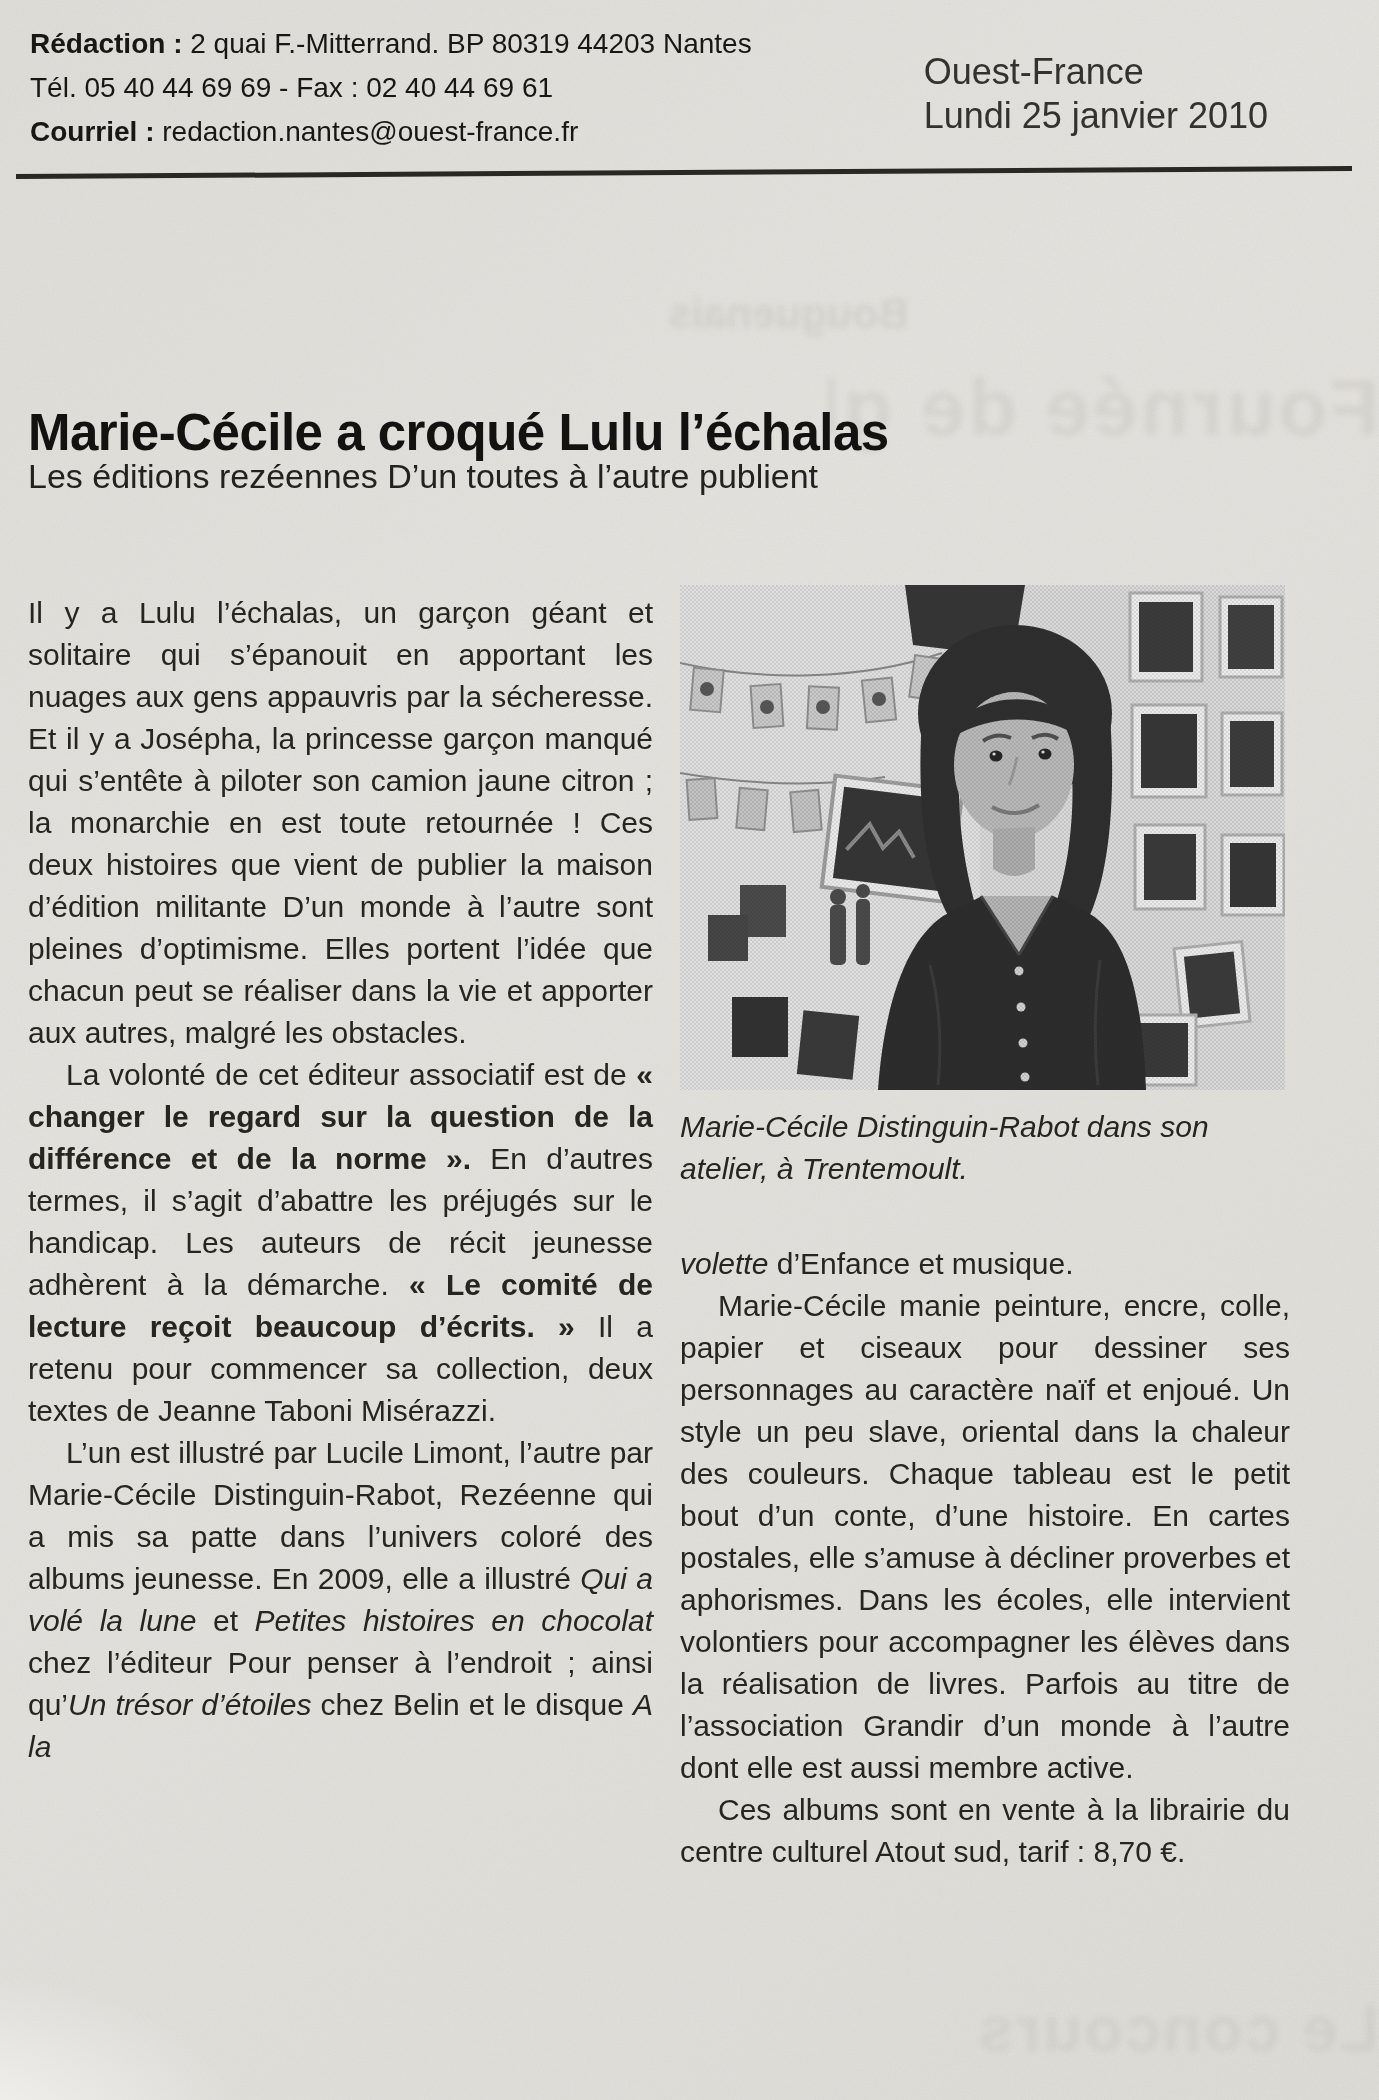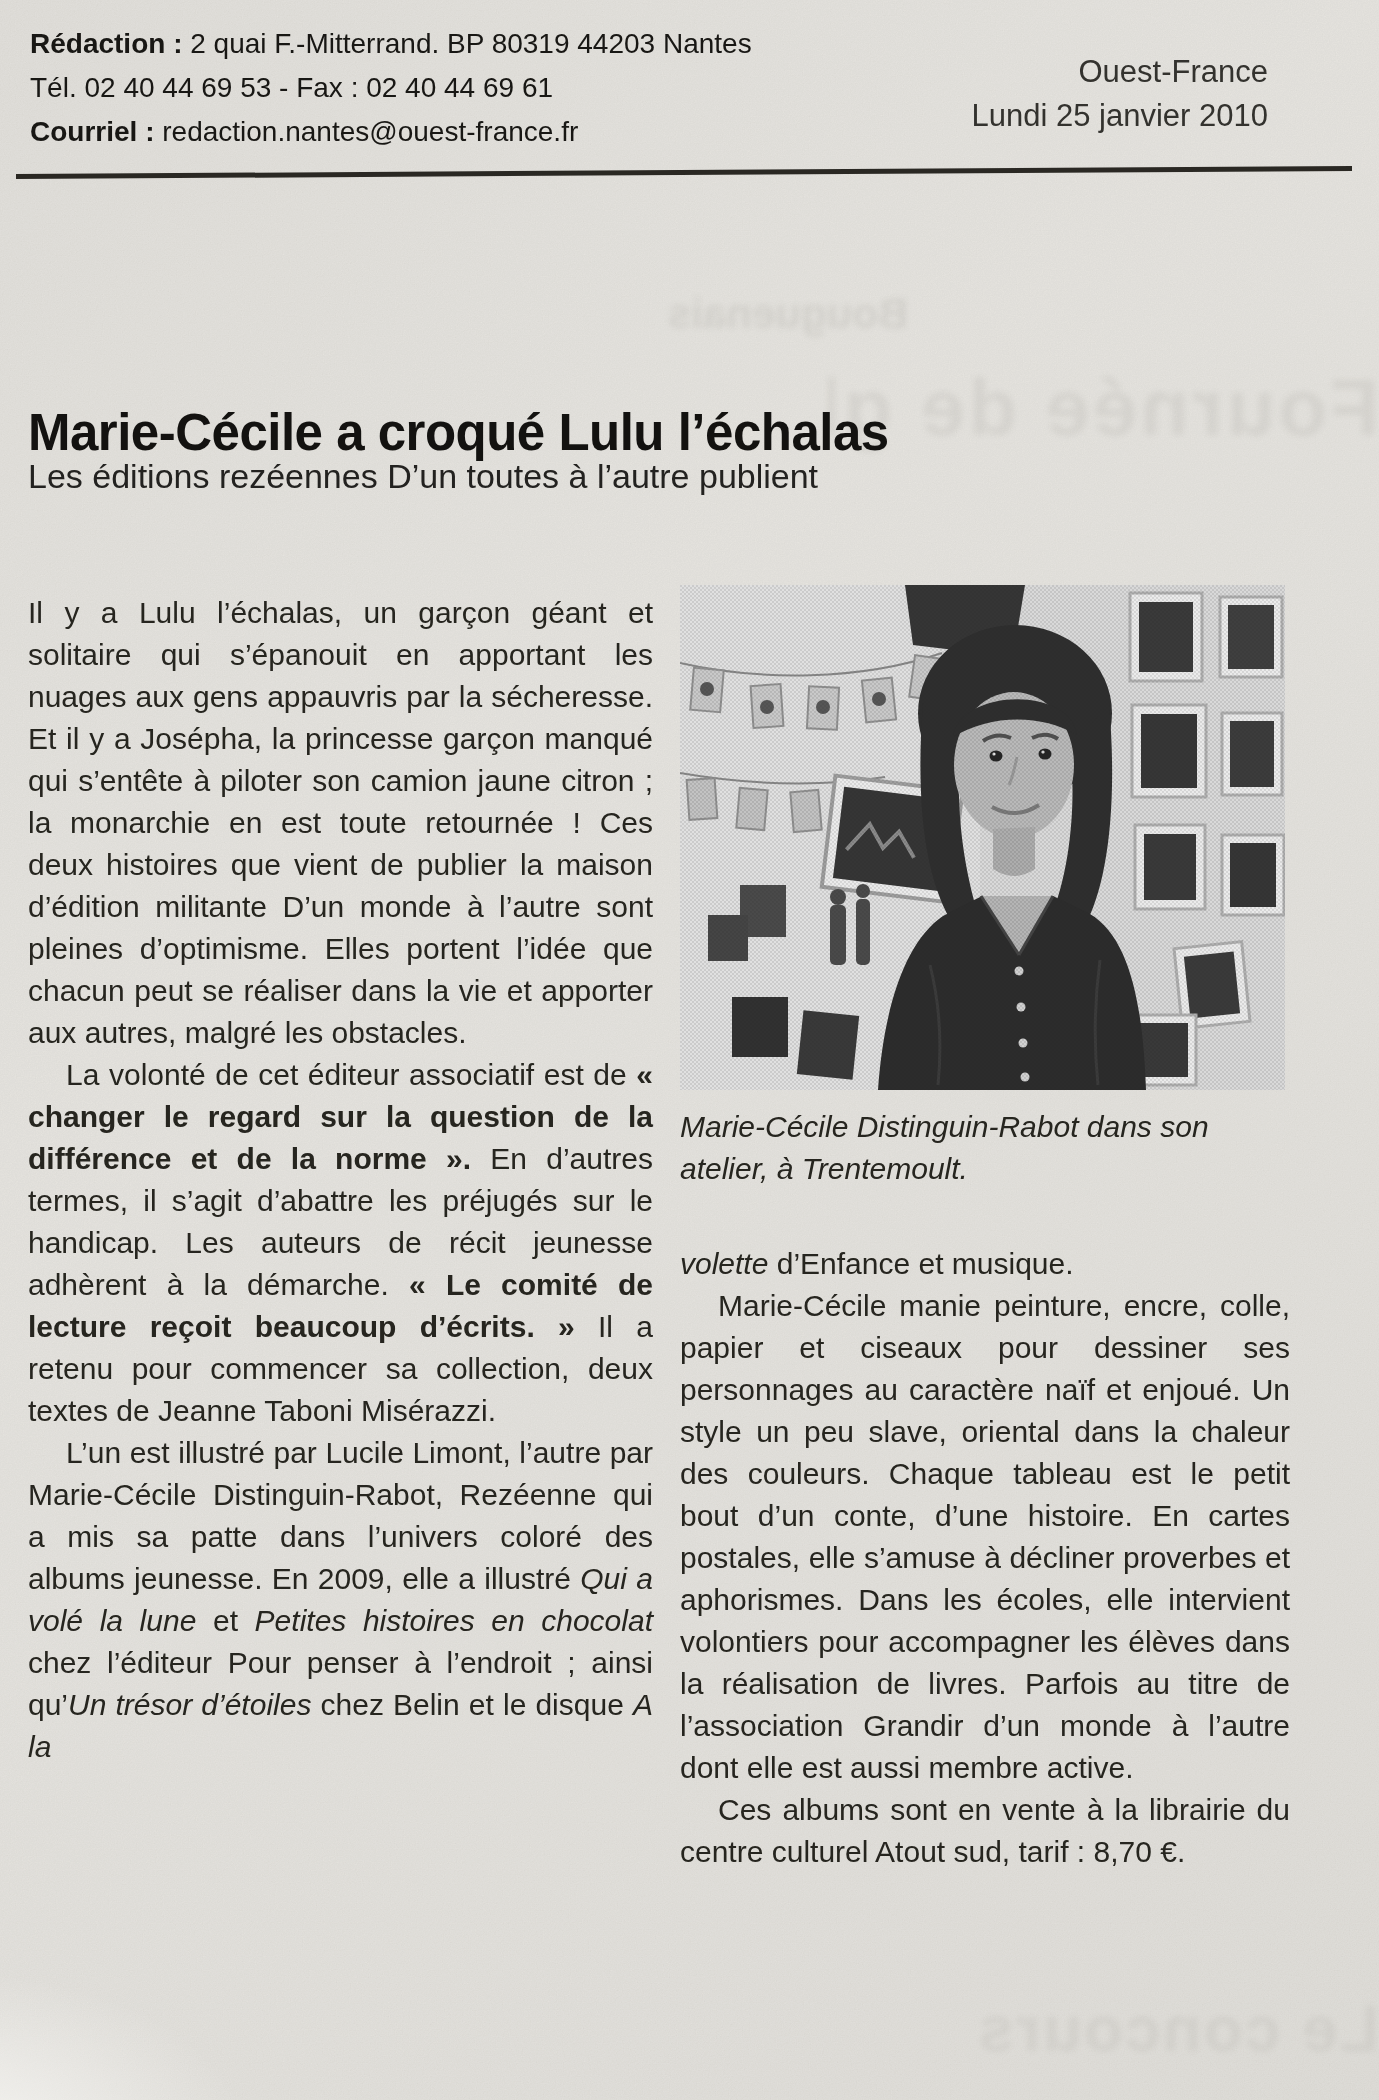--- a/index.html
+++ b/index.html
@@ -9,22 +9,22 @@
     font-family:"Liberation Sans",sans-serif;color:#24231f;padding-left:35px;
   }
   .grain{position:absolute;inset:0;opacity:.55;pointer-events:none;}
   .edge-right{position:absolute;right:0;top:0;width:24px;height:100%;
     background:linear-gradient(to left,#f4f3f0,rgba(244,243,240,0));}
   .corner-bl{position:absolute;left:-50px;bottom:-40px;width:300px;height:170px;
     background:radial-gradient(ellipse at left bottom,#f5f4f1 0%,rgba(245,244,241,0) 70%);}
   
   .mast-left{position:absolute;left:30px;top:22px;font-size:28px;line-height:44px;color:#181714;}
   .mast-left .lbl{font-weight:700;}
-  .mast-right{position:absolute;right:146px;top:50px;text-align:right;
-    font-size:31px;line-height:44px;color:#33322e;}
+  .mast-right{position:absolute;right:146px;top:50px;
+    font-size:36px;line-height:44px;color:#33322e;}
   .rule{position:absolute;left:16px;top:170px;width:1336px;height:5px;background:#2a2823;
     transform:rotate(-0.35deg);}
   
   .headline{position:absolute;left:28px;top:372px;font-size:51px;font-weight:700;
     letter-spacing:-0.5px;color:#131210;margin-top:31px;}
   .subhead{position:absolute;left:28px;top:452px;font-size:34px;line-height:49px;color:#232220;}
   
   .col-left{position:absolute;left:28px;top:592px;width:625px;}
   .col-right{position:absolute;left:680px;top:585px;width:610px;}
   .para{margin:0;font-size:30px;line-height:42px;text-align:justify;color:#26251f;}
@@ -56,21 +56,21 @@
   </svg>
 
   <div class="ghost ghost-top">Bouguenais</div>
   <div class="ghost ghost-big">Fournée de glace</div>
   <div class="ghost ghost-bottom">Le concours</div>
 
   <div class="mast-left">
     <div>
       <span class="lbl">Rédaction :</span><span> 2 quai F.-Mitterrand. BP 80319 44203 Nantes</span>
     </div>
-    <div>Tél. 02 40 44 69 53 - Fax : 02 40 44 69 61</div>
+    <div>Tél. 05 40 44 69 69 - Fax : 02 40 44 69 61</div>
     <div>
       <span class="lbl">Courriel :</span><span> redaction.nantes@ouest-france.fr</span>
     </div>
   </div>
   <div class="mast-right">
     <div>Ouest-France</div>
     <div>Lundi 25 janvier 2010</div>
   </div>
   <div class="rule"></div>
 

